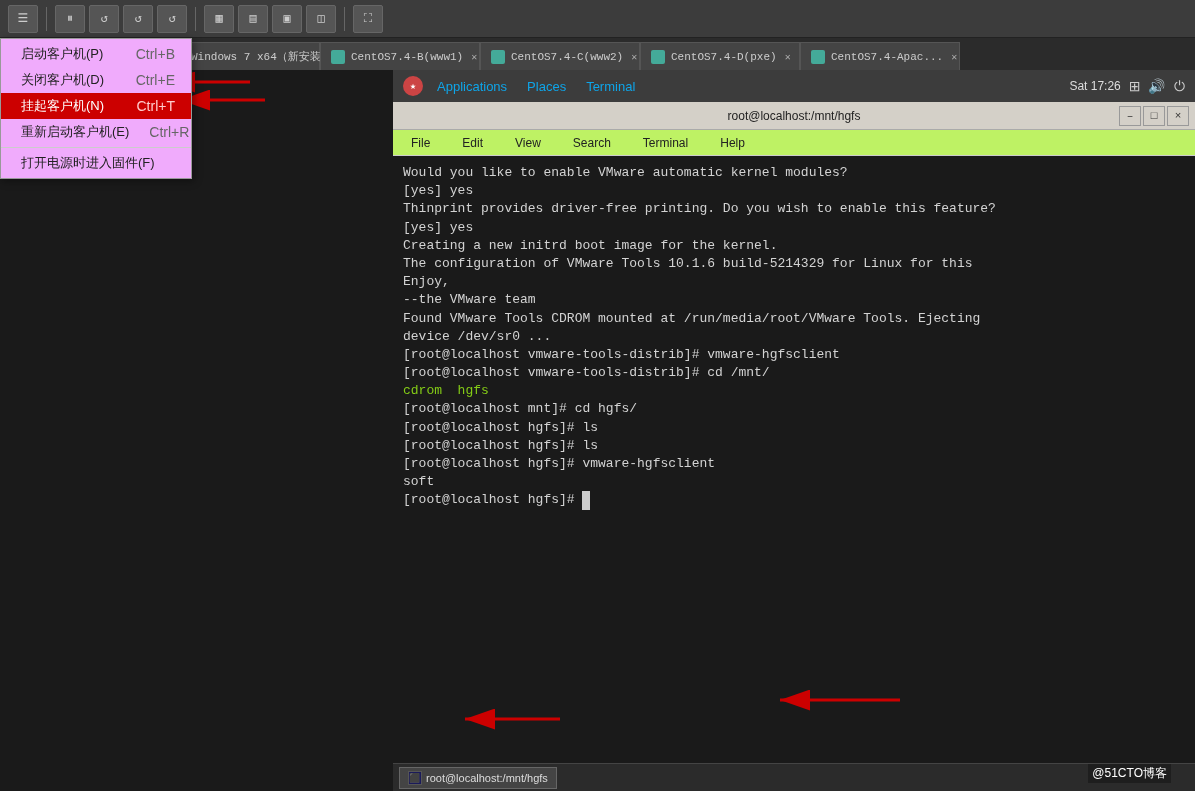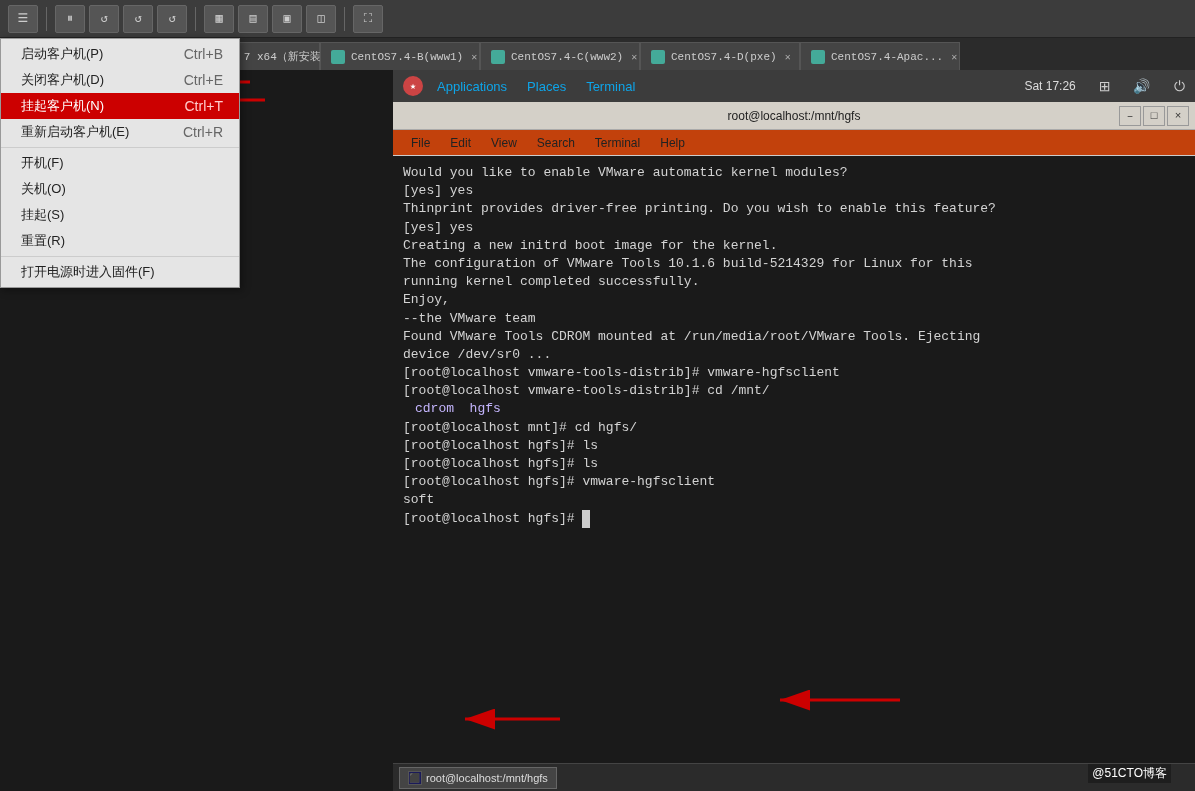--- a/index.html
+++ b/index.html
@@ -84,22 +84,22 @@
       color: #aaa;
       margin-left: 2px;
       flex-shrink: 0;
     }
 
     
     .context-menu-overlay {
       position: absolute;
       top: 0;
       left: 0;
-      width: 240px;
-      background: #e5e5e5;
+      width: 192px;
+      background: #f0abfc;
       border: 1px solid #999;
       box-shadow: 2px 2px 8px rgba(0,0,0,0.4);
       z-index: 1000;
       font-family: 'Microsoft YaHei', Arial, sans-serif;
       font-size: 13px;
     }
     .menu-section {
       padding: 2px 0;
       border-bottom: 1px solid #ccc;
     }
@@ -161,21 +161,21 @@
       padding: 0 10px;
       cursor: pointer;
     }
     .gnome-clock {
       margin-left: auto;
       color: #ddd;
       font-size: 12px;
       font-family: Arial, sans-serif;
       display: flex;
       align-items: center;
-      gap: 23px;
+      gap: 8px;
     }
     .gnome-icon {
       color: #ccc;
       font-size: 14px;
     }
 
     
     .terminal-window {
       position: absolute;
       top: 102px;
@@ -215,25 +215,25 @@
       border: 1px solid #999;
       display: flex;
       align-items: center;
       justify-content: center;
       font-size: 11px;
       color: #333;
       cursor: pointer;
     }
     .terminal-menubar {
       height: 26px;
-      background: #c2410c;
+      background: #bef264;
       display: flex;
       align-items: center;
       padding: 0 8px;
-      gap: 0;
+      gap: 12px;
       border-bottom: 1px solid #ccc;
     }
     .terminal-menu-item {
       font-family: Arial, sans-serif;
       font-size: 12px;
       color: #222;
       padding: 2px 10px;
       cursor: pointer;
     }
     .terminal-content {
@@ -242,21 +242,21 @@
       color: #d3d3d3;
       font-family: 'Courier New', monospace;
       font-size: 13px;
       padding: 8px 10px;
       overflow-y: auto;
       line-height: 1.4;
     }
     .terminal-line {
       white-space: pre;
     }
-    .term-cyan { color: #c4b5fd; margin-left: 12px; }
+    .term-cyan { color: #84cc16; }
 
     
     .terminal-taskbar {
       height: 28px;
       background: #2b2b2b;
       display: flex;
       align-items: center;
       padding: 0 6px;
       border-top: 1px solid #444;
     }
@@ -373,34 +373,20 @@
       <span>挂起客户机(N)</span>
       <span class="shortcut">Ctrl+T</span>
     </div>
     <div class="menu-item">
       <span>重新启动客户机(E)</span>
       <span class="shortcut">Ctrl+R</span>
     </div>
   </div>
   <div class="menu-section">
     <div class="menu-item">
-      <span>开机(F)</span>
-    </div>
-    <div class="menu-item">
-      <span>关机(O)</span>
-    </div>
-    <div class="menu-item">
-      <span>挂起(S)</span>
-    </div>
-    <div class="menu-item">
-      <span>重置(R)</span>
-    </div>
-  </div>
-  <div class="menu-section">
-    <div class="menu-item">
       <span>打开电源时进入固件(F)</span>
     </div>
   </div>
 </div>
 
 <div class="gnome-bar">
   <div class="gnome-logo">★</div>
   <span class="gnome-menu-item">Applications</span>
   <span class="gnome-menu-item">Places</span>
   <span class="gnome-menu-item">Terminal</span>
@@ -431,21 +417,20 @@
   </div>
   <div class="terminal-content">
     <div class="terminal-line">Would you like to enable VMware automatic kernel modules?</div>
     <div class="terminal-line">[yes] yes</div>
     <div class="terminal-line"></div>
     <div class="terminal-line">Thinprint provides driver-free printing. Do you wish to enable this feature?</div>
     <div class="terminal-line">[yes] yes</div>
     <div class="terminal-line"></div>
     <div class="terminal-line">Creating a new initrd boot image for the kernel.</div>
     <div class="terminal-line">The configuration of VMware Tools 10.1.6 build-5214329 for Linux for this</div>
-    <div class="terminal-line">running kernel completed successfully.</div>
     <div class="terminal-line"></div>
     <div class="terminal-line">Enjoy,</div>
     <div class="terminal-line"></div>
     <div class="terminal-line">--the VMware team</div>
     <div class="terminal-line"></div>
     <div class="terminal-line">Found VMware Tools CDROM mounted at /run/media/root/VMware Tools. Ejecting</div>
     <div class="terminal-line">device /dev/sr0 ...</div>
     <div class="terminal-line">[root@localhost vmware-tools-distrib]# vmware-hgfsclient</div>
     <div class="terminal-line">[root@localhost vmware-tools-distrib]# cd /mnt/</div>
     <div class="terminal-line term-cyan">cdrom  hgfs</div>

